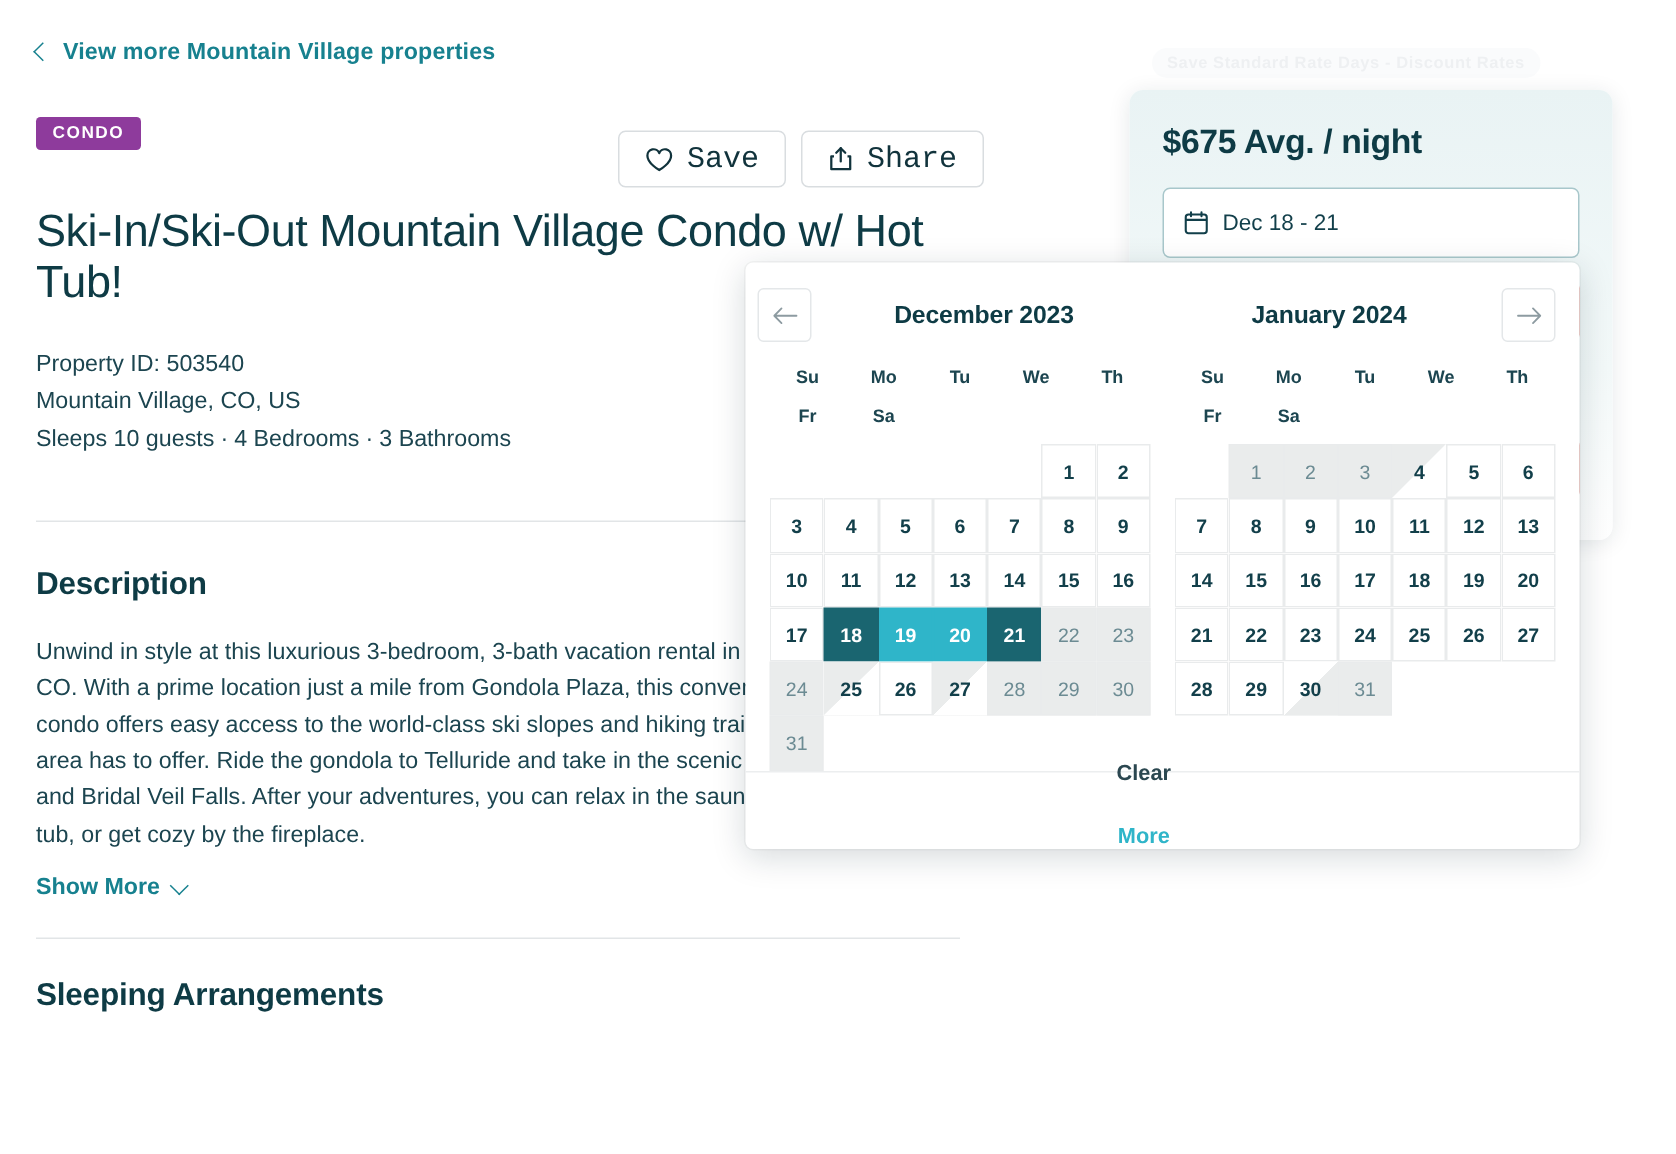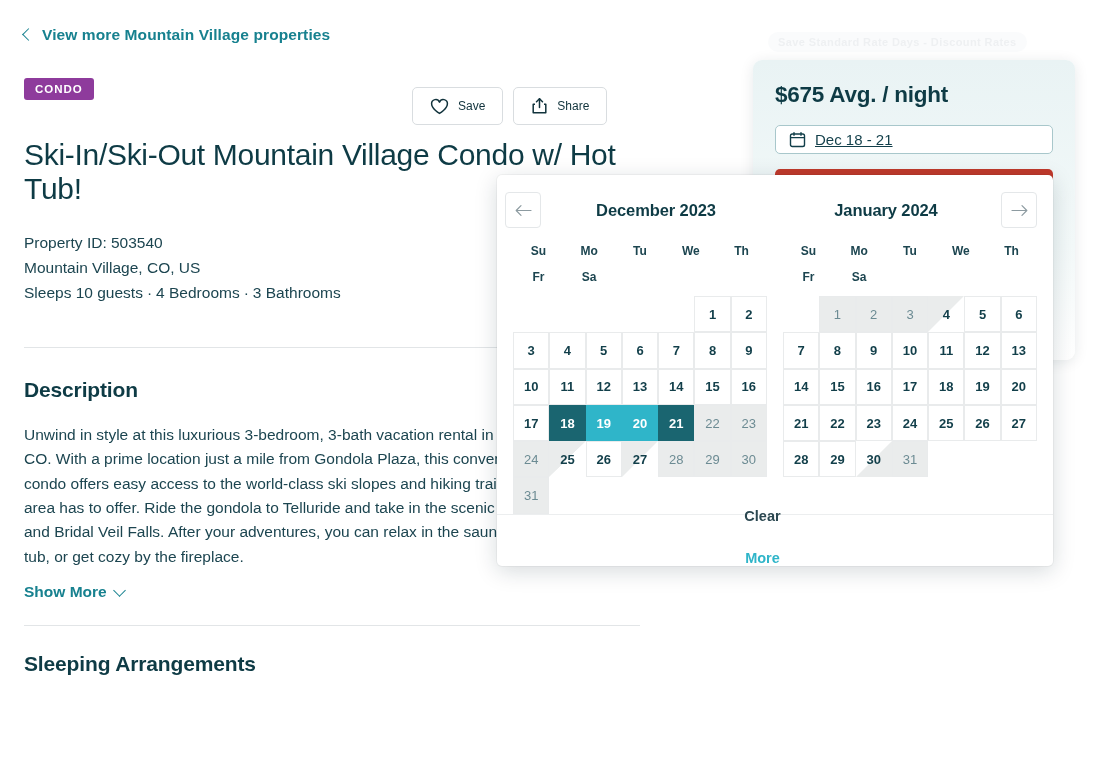--- a/index.html
+++ b/index.html
@@ -77,22 +77,23 @@
     display: flex;
     align-items: center;
     justify-content: center;
     gap: 9px;
     height: 38px;
     padding: 0 17px;
     border: 1px solid #d9dde0;
     border-radius: 5px;
     background: #fff;
     color: #11333c;
-    font-size: 12px;
-    cursor: pointer;
+    font-size: 20px;
+    cursor: pointer;
+    font-family: Liberation Mono, monospace;
   }
   .act-btn svg { display: block; }
 
   h1.title {
     margin-top: 36px;
     font-size: 30px;
     line-height: 1.13;
     font-weight: 400;
     color: #0e3b45;
     letter-spacing: -.3px;
@@ -176,32 +177,31 @@
     height: 300px;
   }
   .price-line {
     font-size: 22.5px;
     font-weight: 700;
     color: #0e3b45;
     letter-spacing: -.25px;
   }
   .date-input {
     margin-top: 17px;
-    height: 29px;
+    height: 47px;
     border: 1px solid #a8c7cb;
     border-radius: 5px;
     background: #ffffff;
     display: flex;
     align-items: center;
     gap: 9px;
     padding: 0 13px;
     font-size: 15px;
     color: #123f4a;
     cursor: pointer;
-    text-decoration: underline;
   }
   .cta {
     margin-top: 15px;
     height: 41px;
     border-radius: 5px;
     background: #c0392b;
     color: #fff;
     display: flex;
     align-items: center;
     justify-content: center;

